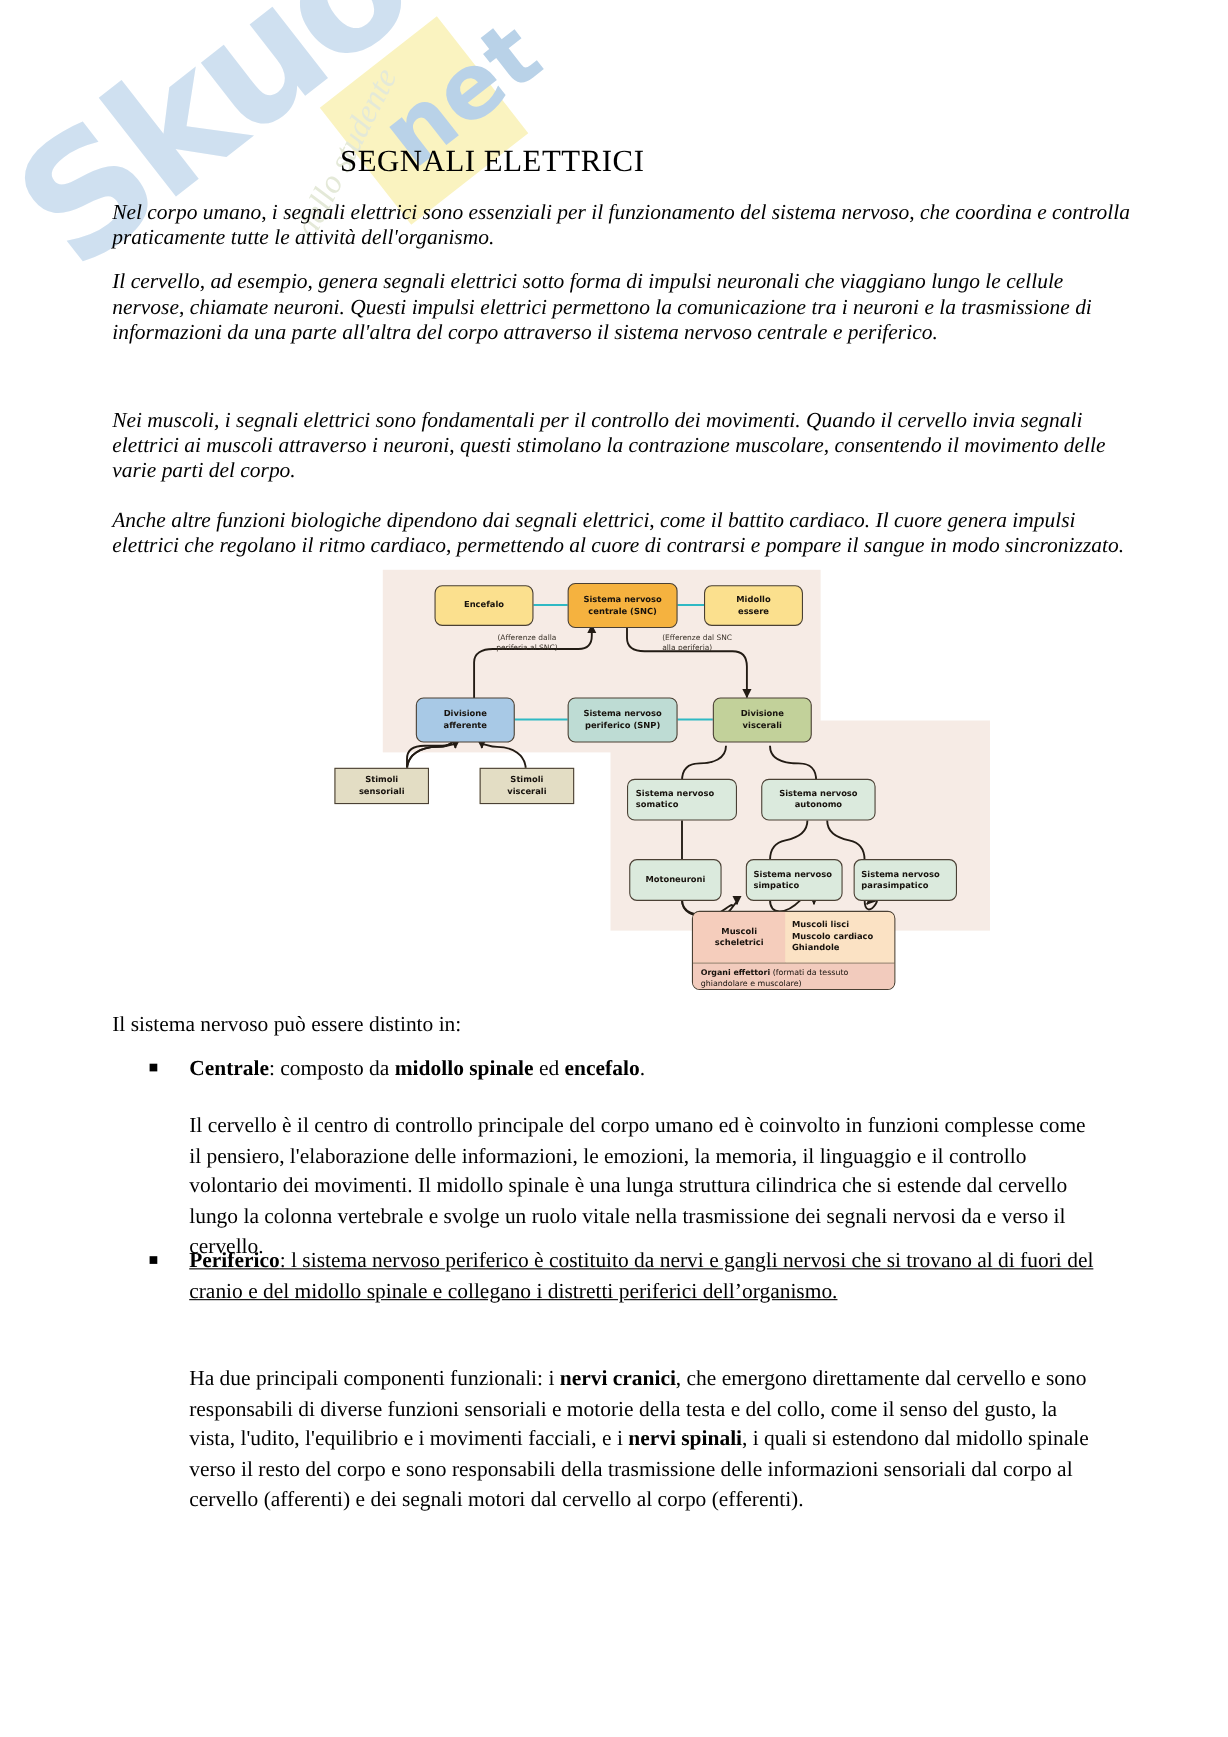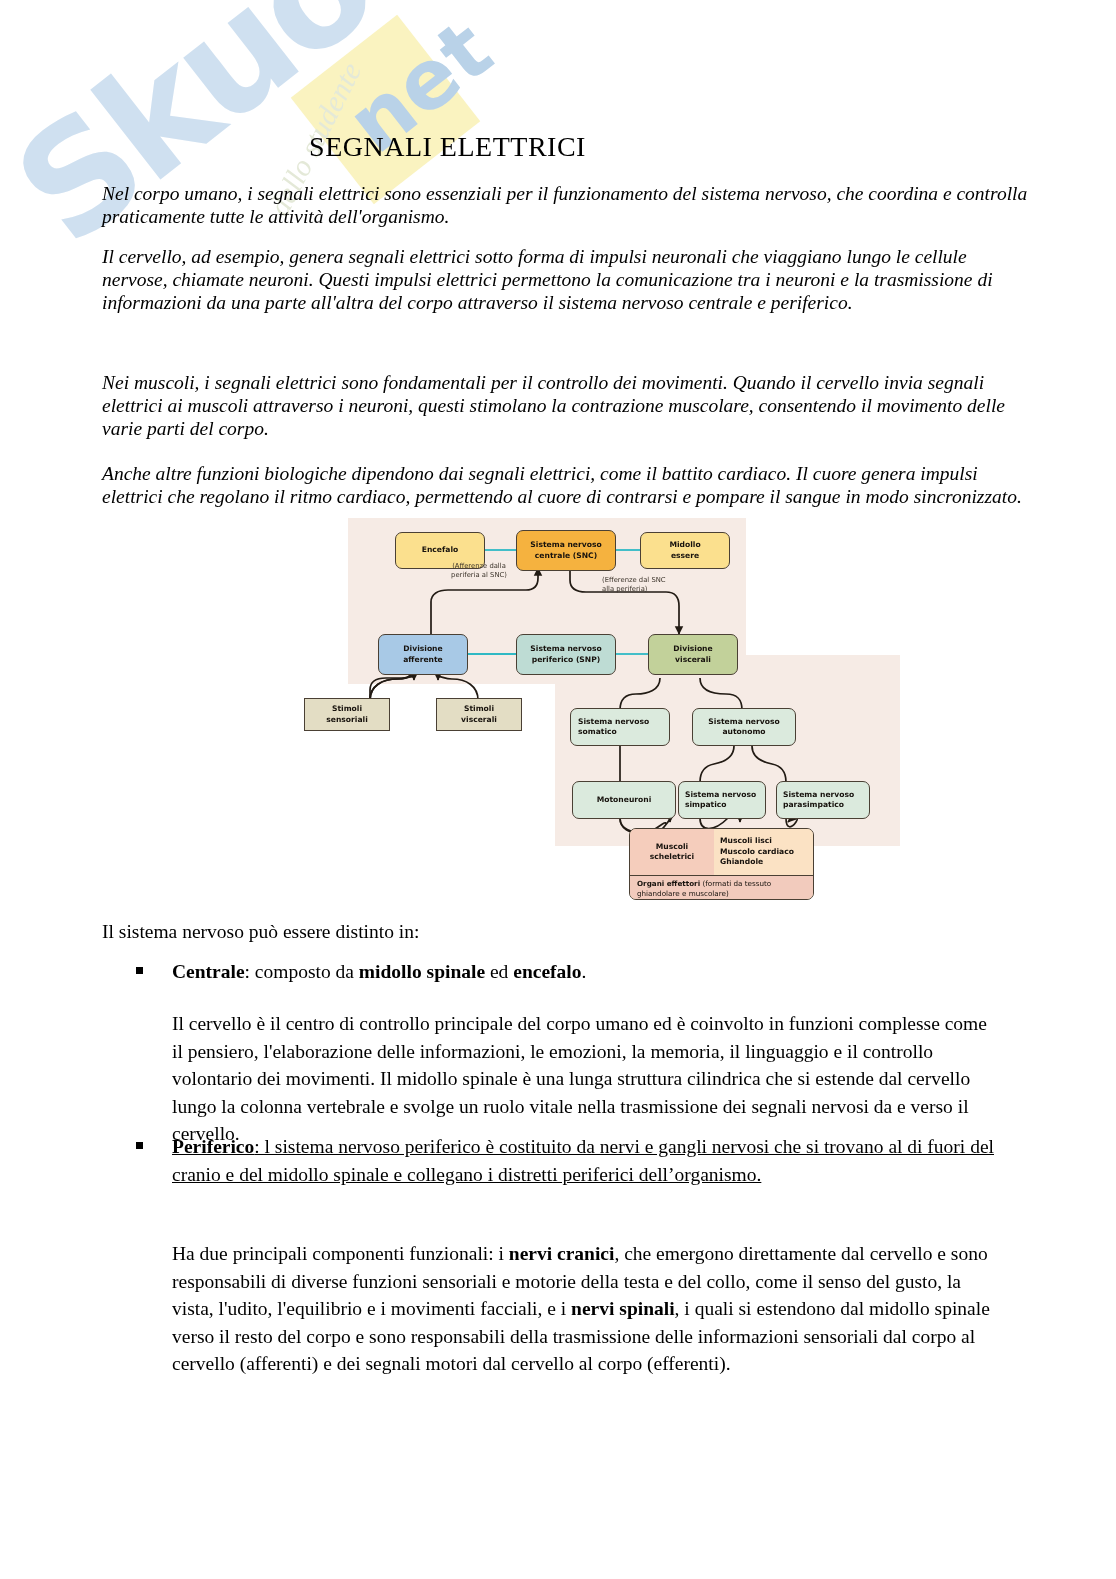--- a/index.html
+++ b/index.html
@@ -371,21 +371,21 @@
   <div class="node c-yellow" style="left:47px;  top:14px;  width:90px;  height:37px;">Encefalo</div>
   <div class="node c-orange" style="left:168px; top:12px;  width:100px; height:41px;">
       <div>Sistema nervoso</div>
       <div>centrale (SNC)</div>
     </div>
   <div class="node c-yellow" style="left:292px; top:14px;  width:90px;  height:37px;">
       <div>Midollo</div>
       <div>essere</div>
     </div>
 
-  <div class="annot" style="left:88px; top:44px; width:86px; text-align:center;"><div>(Afferenze dalla</div><div>periferia al SNC)</div></div>
+  <div class="annot" style="left:88px; top:58px; width:86px; text-align:center;"><div>(Afferenze dalla</div><div>periferia al SNC)</div></div>
   <div class="annot" style="left:254px; top:58px; width:96px; text-align:left;"><div>(Efferenze dal SNC</div><div>alla periferia)</div></div>
 
   <div class="node c-blue" style="left:30px;  top:116px; width:90px;  height:41px;">
       <div>Divisione</div>
       <div>afferente</div>
     </div>
   <div class="node c-teal" style="left:168px; top:116px; width:100px; height:41px;">
       <div>Sistema nervoso</div>
       <div>periferico (SNP)</div>
     </div>
@@ -405,21 +405,21 @@
 
   <div class="node c-mint node-left" style="left:222px; top:190px; width:100px; height:38px; align-items:flex-start; padding-left:7px;">
       <div>Sistema nervoso</div>
       <div>somatico</div>
     </div>
   <div class="node c-mint" style="left:344px; top:190px; width:104px; height:38px;">
       <div>Sistema nervoso</div>
       <div>autonomo</div>
     </div>
 
-  <div class="node c-mint" style="left:224px; top:263px; width:104px;  height:38px;">Motoneuroni</div>
+  <div class="node c-mint" style="left:224px; top:263px; width:84px;  height:38px;">Motoneuroni</div>
   <div class="node c-mint node-left" style="left:330px; top:263px; width:88px; height:38px; align-items:flex-start; padding-left:6px;">
       <div>Sistema nervoso</div>
       <div>simpatico</div>
     </div>
   <div class="node c-mint node-left" style="left:428px; top:263px; width:94px; height:38px; align-items:flex-start; padding-left:6px;">
       <div>Sistema nervoso</div>
       <div>parasimpatico</div>
     </div>
 
   <div class="effector-wrap">

